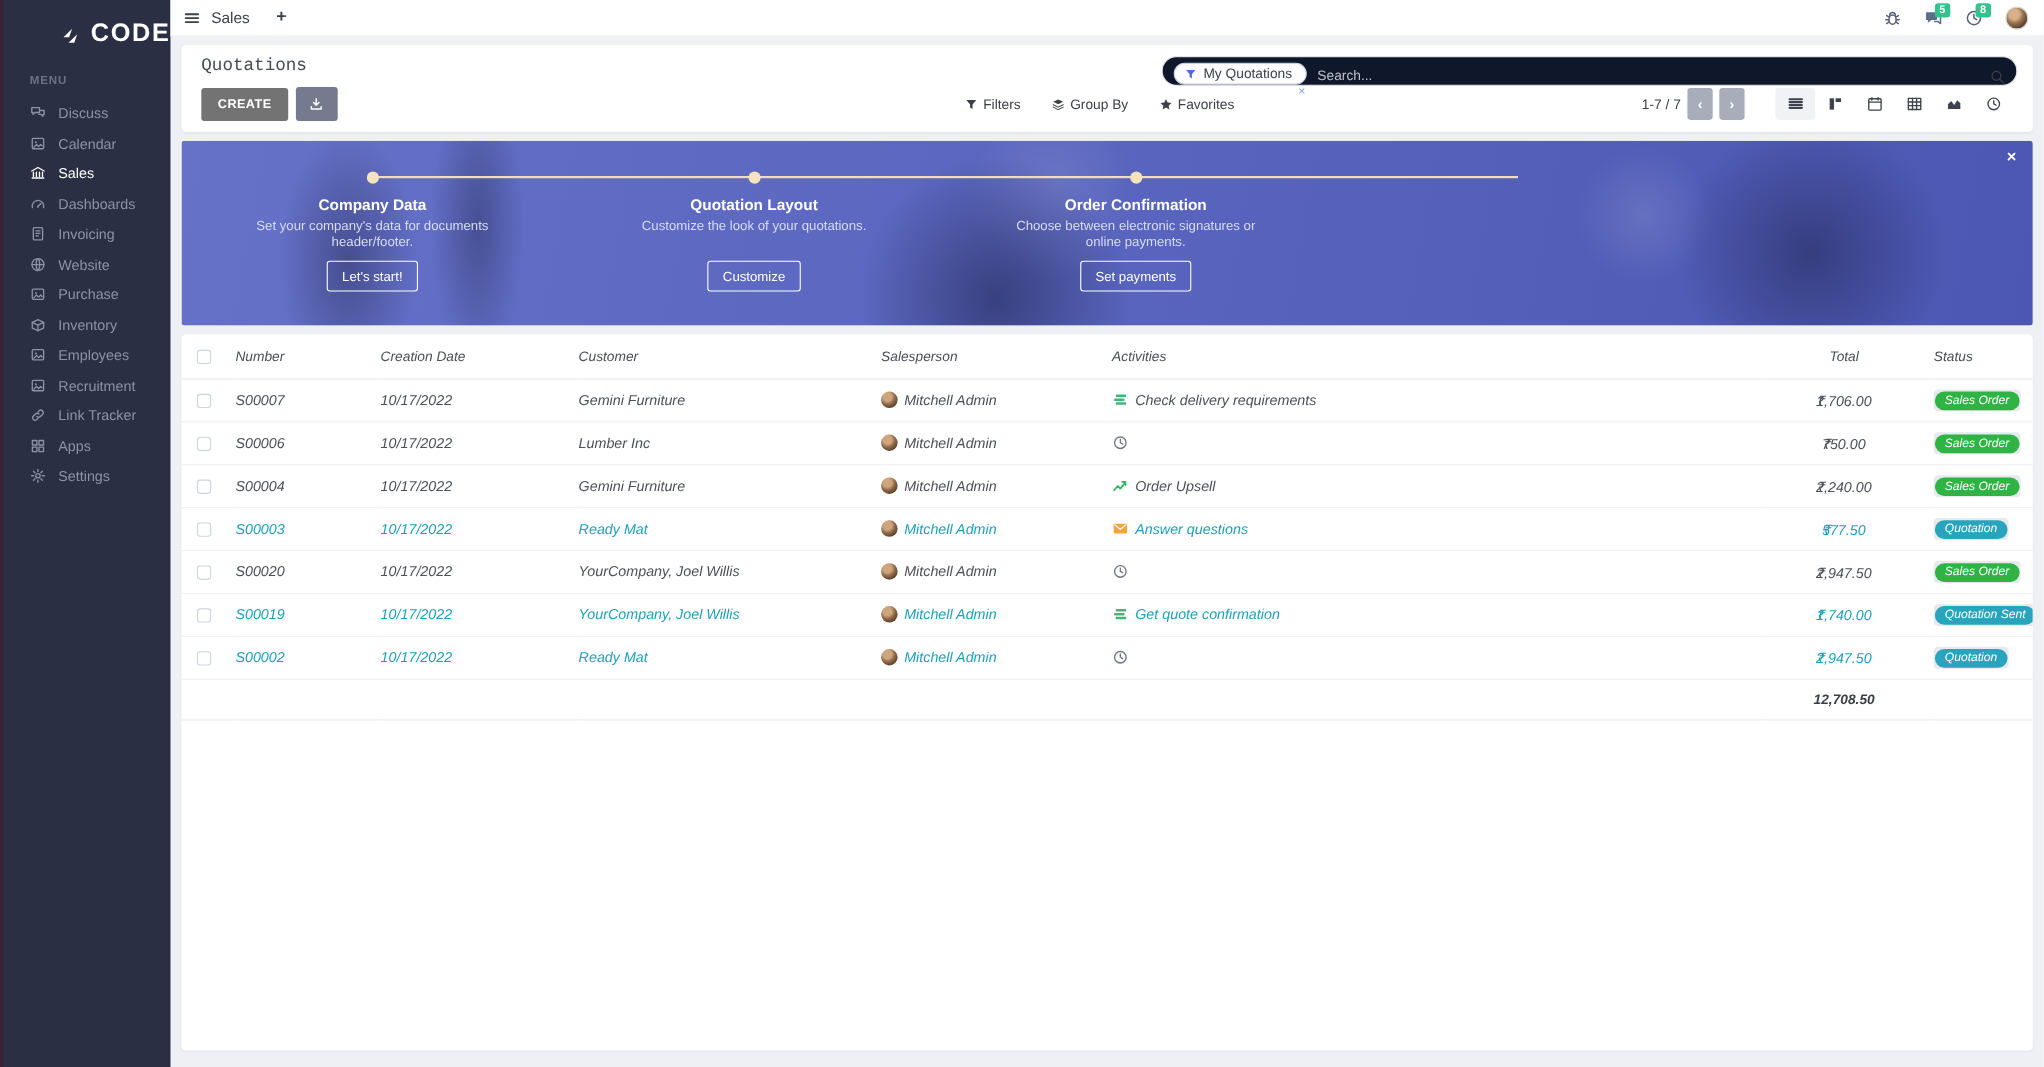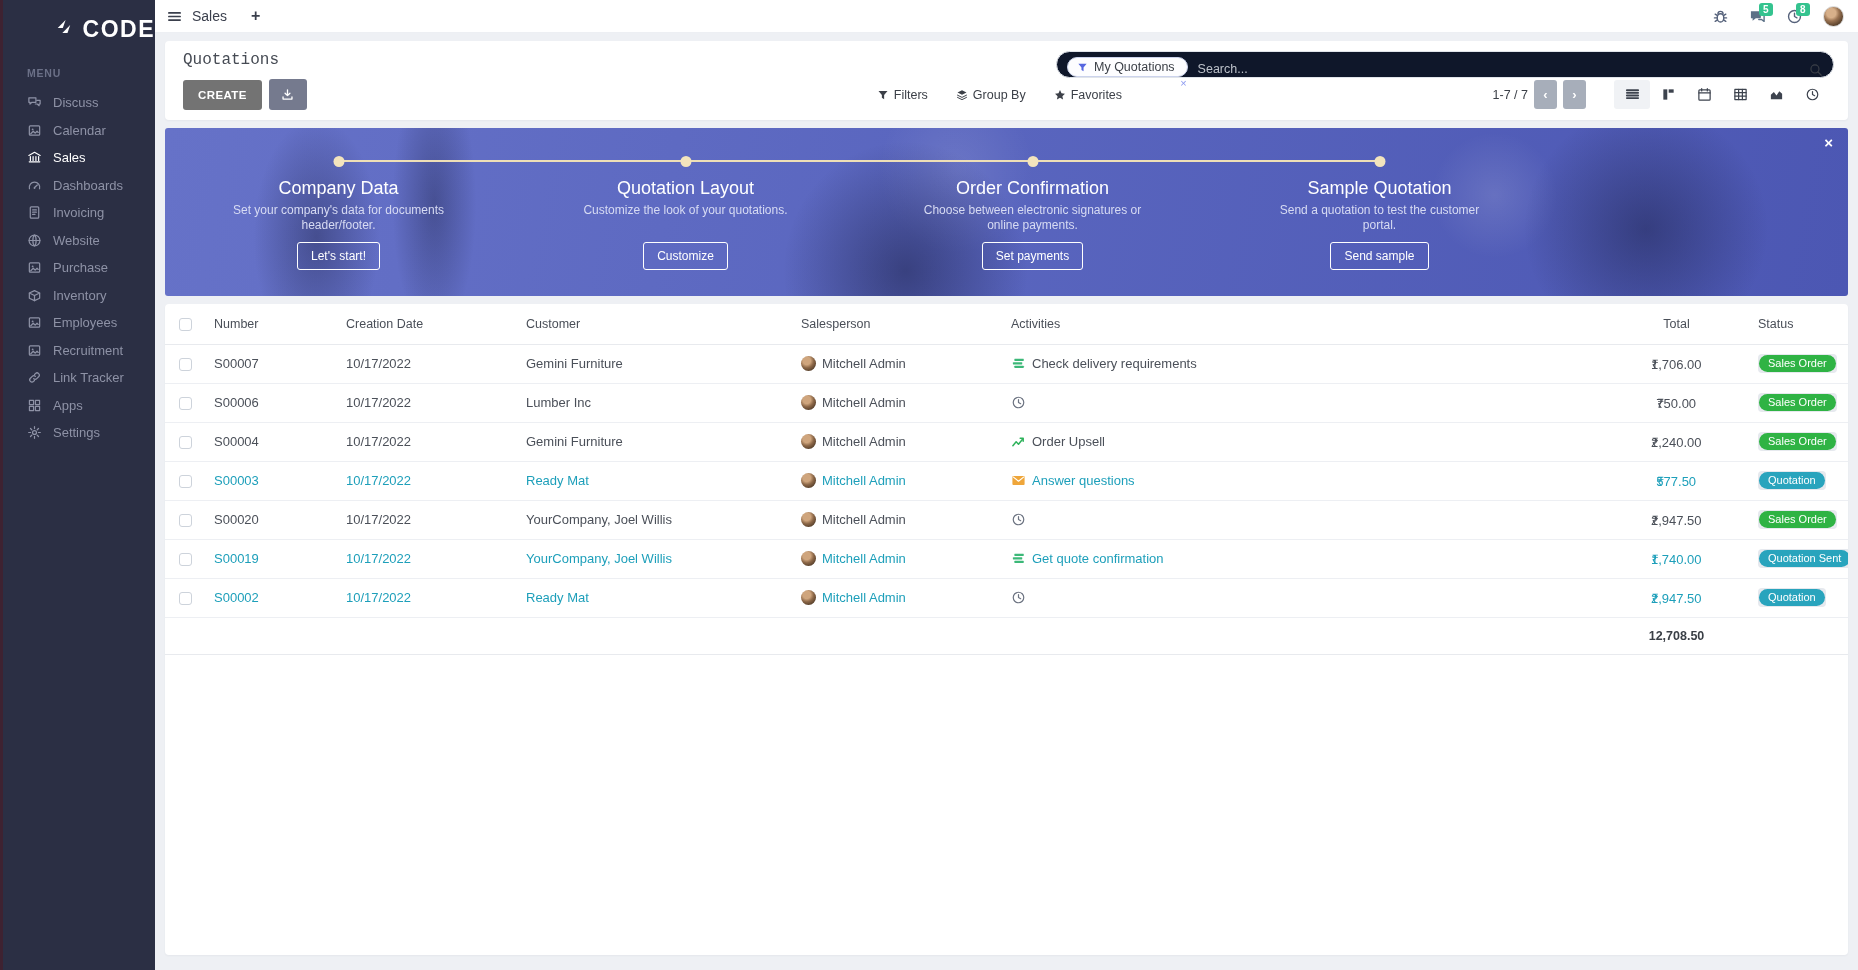--- a/index.html
+++ b/index.html
@@ -9,21 +9,21 @@
     font-family:"Liberation Sans", sans-serif;
     background:#eef0f4; color:#4b5059;
   }
   .app { display:flex; width:100%; height:100%; }
 
   
   .sidebar {
     width:155px; min-width:155px; height:100%;
     background:#2b2f44; border-left:3px solid #3e2231;
   }
-  .logo { display:flex; align-items:flex-start; gap:7px; padding:16px 0 18px 14px; color:#fff;margin-left:40px; }
+  .logo { display:flex; align-items:flex-end; gap:7px; padding:16px 0 18px 14px; color:#fff;margin-left:40px; }
   .logo-mark { width:30px; height:21px; }
   .brand { font-size:23px; font-weight:bold; letter-spacing:1.5px; color:#fff; }
   .menu-label { padding:6px 0 10px 24px; font-size:10.5px; font-weight:bold; letter-spacing:.8px; color:#6b7087; }
   .side-item { display:flex; align-items:center; gap:11px; height:27.5px; padding-left:24px; color:#8e92a6; font-size:13px; cursor:pointer; }
   .side-item.active { color:#ffffff; }
   .side-item .ic { width:15px; height:15px; flex:0 0 15px; }
   .ic svg { width:100%; height:100%; display:block; }
 
   
   .main { flex:1; display:flex; flex-direction:column; min-width:0; }
@@ -73,27 +73,27 @@
       radial-gradient(110px 120px at 47% 25%, rgba(255,255,255,.10), transparent 70%),
       radial-gradient(170px 170px at 88% 60%, rgba(18,22,52,.42), transparent 72%),
       radial-gradient(90px 90px at 79% 40%, rgba(255,255,255,.12), transparent 70%),
       linear-gradient(100deg, #6672c8 0%, #5a66bf 45%, #4c57b3 100%);
   }
   .banner-close { position:absolute; top:7px; right:15px; color:#fff; font-size:15px; font-weight:bold; cursor:pointer; line-height:1; }
   .steps-line { position:absolute; top:32px; left:174px; width:1041px; height:2px; background:#eedfb7; }
   .steps { position:absolute; left:0; top:0; width:1390px; height:100%; display:flex; }
   .step { width:347px; text-align:center; position:relative; padding-top:50px; }
   .step-dot { position:absolute; top:27.5px; left:50%; transform:translateX(-50%); width:11px; height:11px; border-radius:50%; background:#f3e4bd; }
-  .step-title { font-size:18px; font-weight:normal; color:#fff; }
+  .step-title { font-size:14px; font-weight:bold; color:#fff; }
   .step-desc { font-size:12px; color:#d7dbf3; line-height:1.25; margin:4px auto 0; max-width:235px; min-height:30px; }
   .step-btn { margin-top:9px; background:transparent; border:1px solid #fff; border-radius:3px; color:#fff; font-size:12px; padding:6px 13px; cursor:pointer; font-family:inherit; }
 
   
   .table-card { margin-top:8px; background:#fff; border-radius:4px; height:651px; overflow:hidden; box-shadow:0 1px 2px rgba(60,70,90,.05); }
-  table { width:100%; border-collapse:collapse; table-layout:fixed; font-size:13px; }
+  table { width:100%; border-collapse:collapse; table-layout:fixed; font-size:13px;font-style:italic; }
   th { height:40px; text-align:left; font-weight:normal; color:#4a4f58; font-size:12.5px; border-bottom:1px solid #e8eaee; }
   td { height:39px; border-bottom:1px solid #edeff3; overflow:hidden; white-space:nowrap; }
   th.t-right, td.t-right { text-align:center; padding-right:8px; }
   .cb-cell { padding-left:14px; }
   .checkbox { display:inline-block; width:13px; height:13px; border:1px solid #cdd3db; border-radius:3px; background:#fff; vertical-align:middle; cursor:pointer; }
   tr.hl td, tr.hl .sp-name, tr.hl .act-label { color:#1d9fba; }
   .sp-wrap, .act-wrap { display:flex; align-items:center; gap:6px; }
   .sp-avatar { width:15px; height:15px; border-radius:50%; flex:0 0 15px;
     background: radial-gradient(circle at 38% 32%, #cfa57d 0 28%, #8d6848 50%, #553e2a 78%, #372818 100%); }
   .act-ic { width:15px; height:15px; flex:0 0 15px; }
@@ -410,21 +410,20 @@
         </div>
       </section>
 
       <section class="banner">
         <span class="banner-close">×</span>
         <div class="steps-line"></div>
         <div class="steps" id="banner-steps">
             <div class="step"><span class="step-dot"></span><div class="step-title">Company Data</div><div class="step-desc">Set your company's data for documents header/footer.</div><button class="step-btn">Let's start!</button></div>
             <div class="step"><span class="step-dot"></span><div class="step-title">Quotation Layout</div><div class="step-desc">Customize the look of your quotations.</div><button class="step-btn">Customize</button></div>
             <div class="step"><span class="step-dot"></span><div class="step-title">Order Confirmation</div><div class="step-desc">Choose between electronic signatures or online payments.</div><button class="step-btn">Set payments</button></div>
-            <div class="step"><span class="step-dot"></span><div class="step-title">Sample Quotation</div><div class="step-desc">Send a quotation to test the customer portal.</div><button class="step-btn">Send sample</button></div>
           </div>
       </section>
 
       <section class="table-card">
         <table>
           <colgroup>
             <col style="width:48px">
               <col style="width:132px">
               <col style="width:180px">
               <col style="width:275px">

